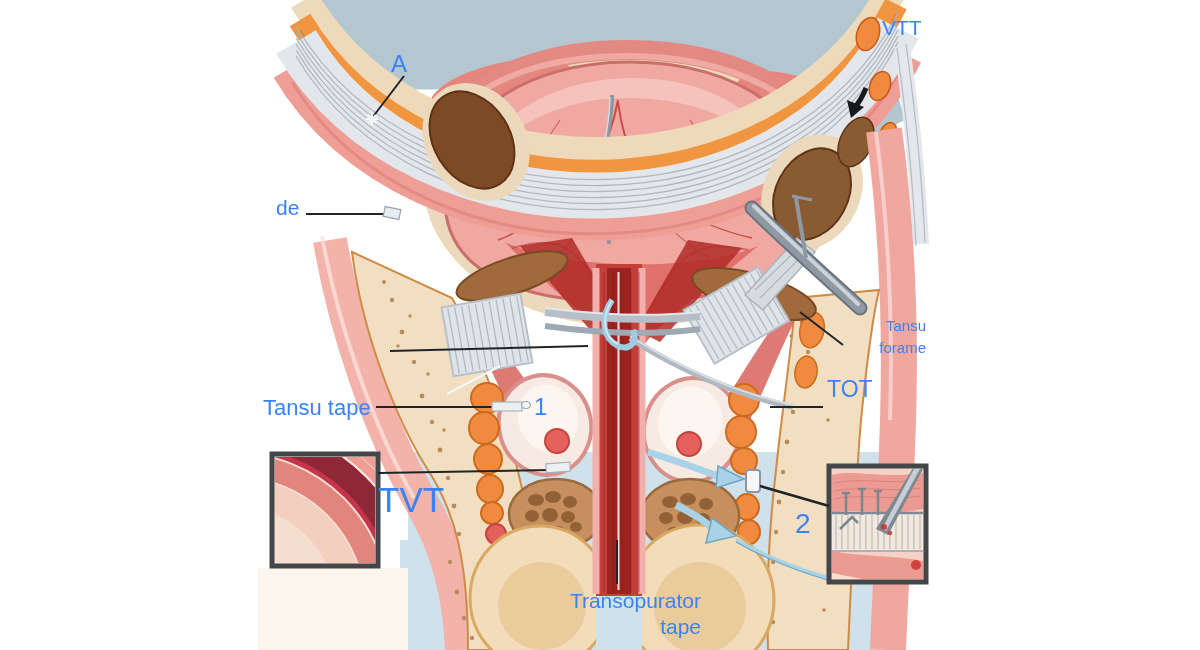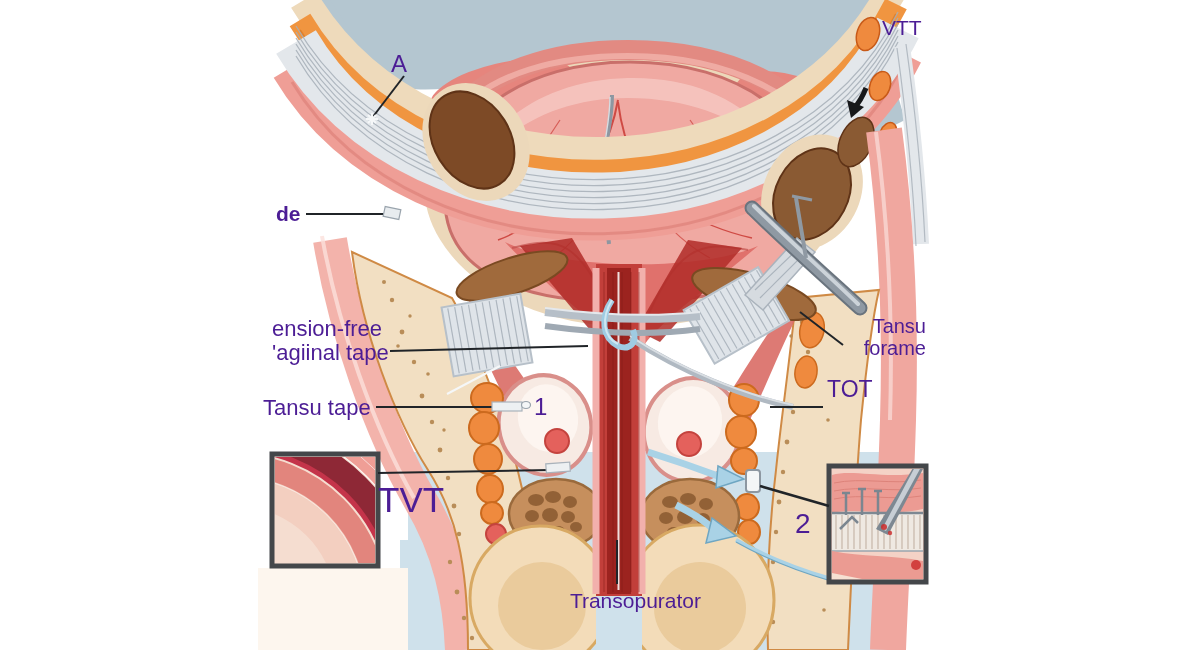--- a/index.html
+++ b/index.html
@@ -1,26 +1,26 @@
 <!DOCTYPE html>
 <html><head>
 <meta charset="utf-8">
 <style>
   html,body{margin:0;padding:0;background:#ffffff;}
   #stage{position:relative;width:1200px;height:650px;background:#ffffff;overflow:hidden;
          font-family:"Liberation Sans",sans-serif;}
   #art{position:absolute;left:0;top:0;}
-  .label{position:absolute;color:#4c1d95;white-space:nowrap;}
+  .label{position:absolute;color:#3b82f6;white-space:nowrap;}
   .lbl-a{left:391px;top:50px;font-size:24px;}
   .lbl-vtt{left:882px;top:16px;font-size:21px;}
-  .lbl-de{left:276px;top:202px;font-size:21px;font-weight:bold;}
+  .lbl-de{left:276px;top:196px;font-size:21px;}
   .lbl-tension{left:272px;top:317px;font-size:22px;line-height:24px;text-align:left;}
   .lbl-baddl{left:263px;top:395px;font-size:22px;}
   .lbl-1{left:534px;top:393px;font-size:24px;}
-  .lbl-tansu{left:856px;top:315px;width:70px;font-size:20px;line-height:22px;text-align:right;overflow:hidden;}
+  .lbl-tansu{left:856px;top:315px;width:70px;font-size:15px;line-height:22px;text-align:right;overflow:hidden;}
   .lbl-tot{left:827px;top:376px;font-size:23px;}
   .lbl-tvt{left:378px;top:480px;font-size:35px;}
   .lbl-2{left:795px;top:508px;font-size:28px;}
   .lbl-trans{left:531px;top:588px;width:170px;font-size:21px;line-height:26px;text-align:right;}
 </style>
 </head>
 <body>
 
 <div id="stage">
 
@@ -414,30 +414,27 @@
       <line x1="372" y1="113" x2="372" y2="125"></line>
       <line x1="368" y1="115" x2="376" y2="123"></line>
       <line x1="376" y1="115" x2="368" y2="123"></line>
     </g>
   </g>
 </svg>
 
 <div class="label lbl-a">A</div>
 <div class="label lbl-vtt">VTT</div>
 <div class="label lbl-de">de</div>
-<div class="label lbl-tension">
-  <div>ension-free</div>
-  <div>'agiinal tape</div>
-</div>
 <div class="label lbl-baddl">Tansu tape</div>
 <div class="label lbl-1">1</div>
 <div class="label lbl-tansu">
   <div>Tansu</div>
   <div>forame</div>
 </div>
 <div class="label lbl-tot">TOT</div>
 <div class="label lbl-tvt">TVT</div>
 <div class="label lbl-2">2</div>
 <div class="label lbl-trans">
   <div>Transopurator</div>
+  <div>tape</div>
 </div>
 
 </div>
 
 </body></html>

